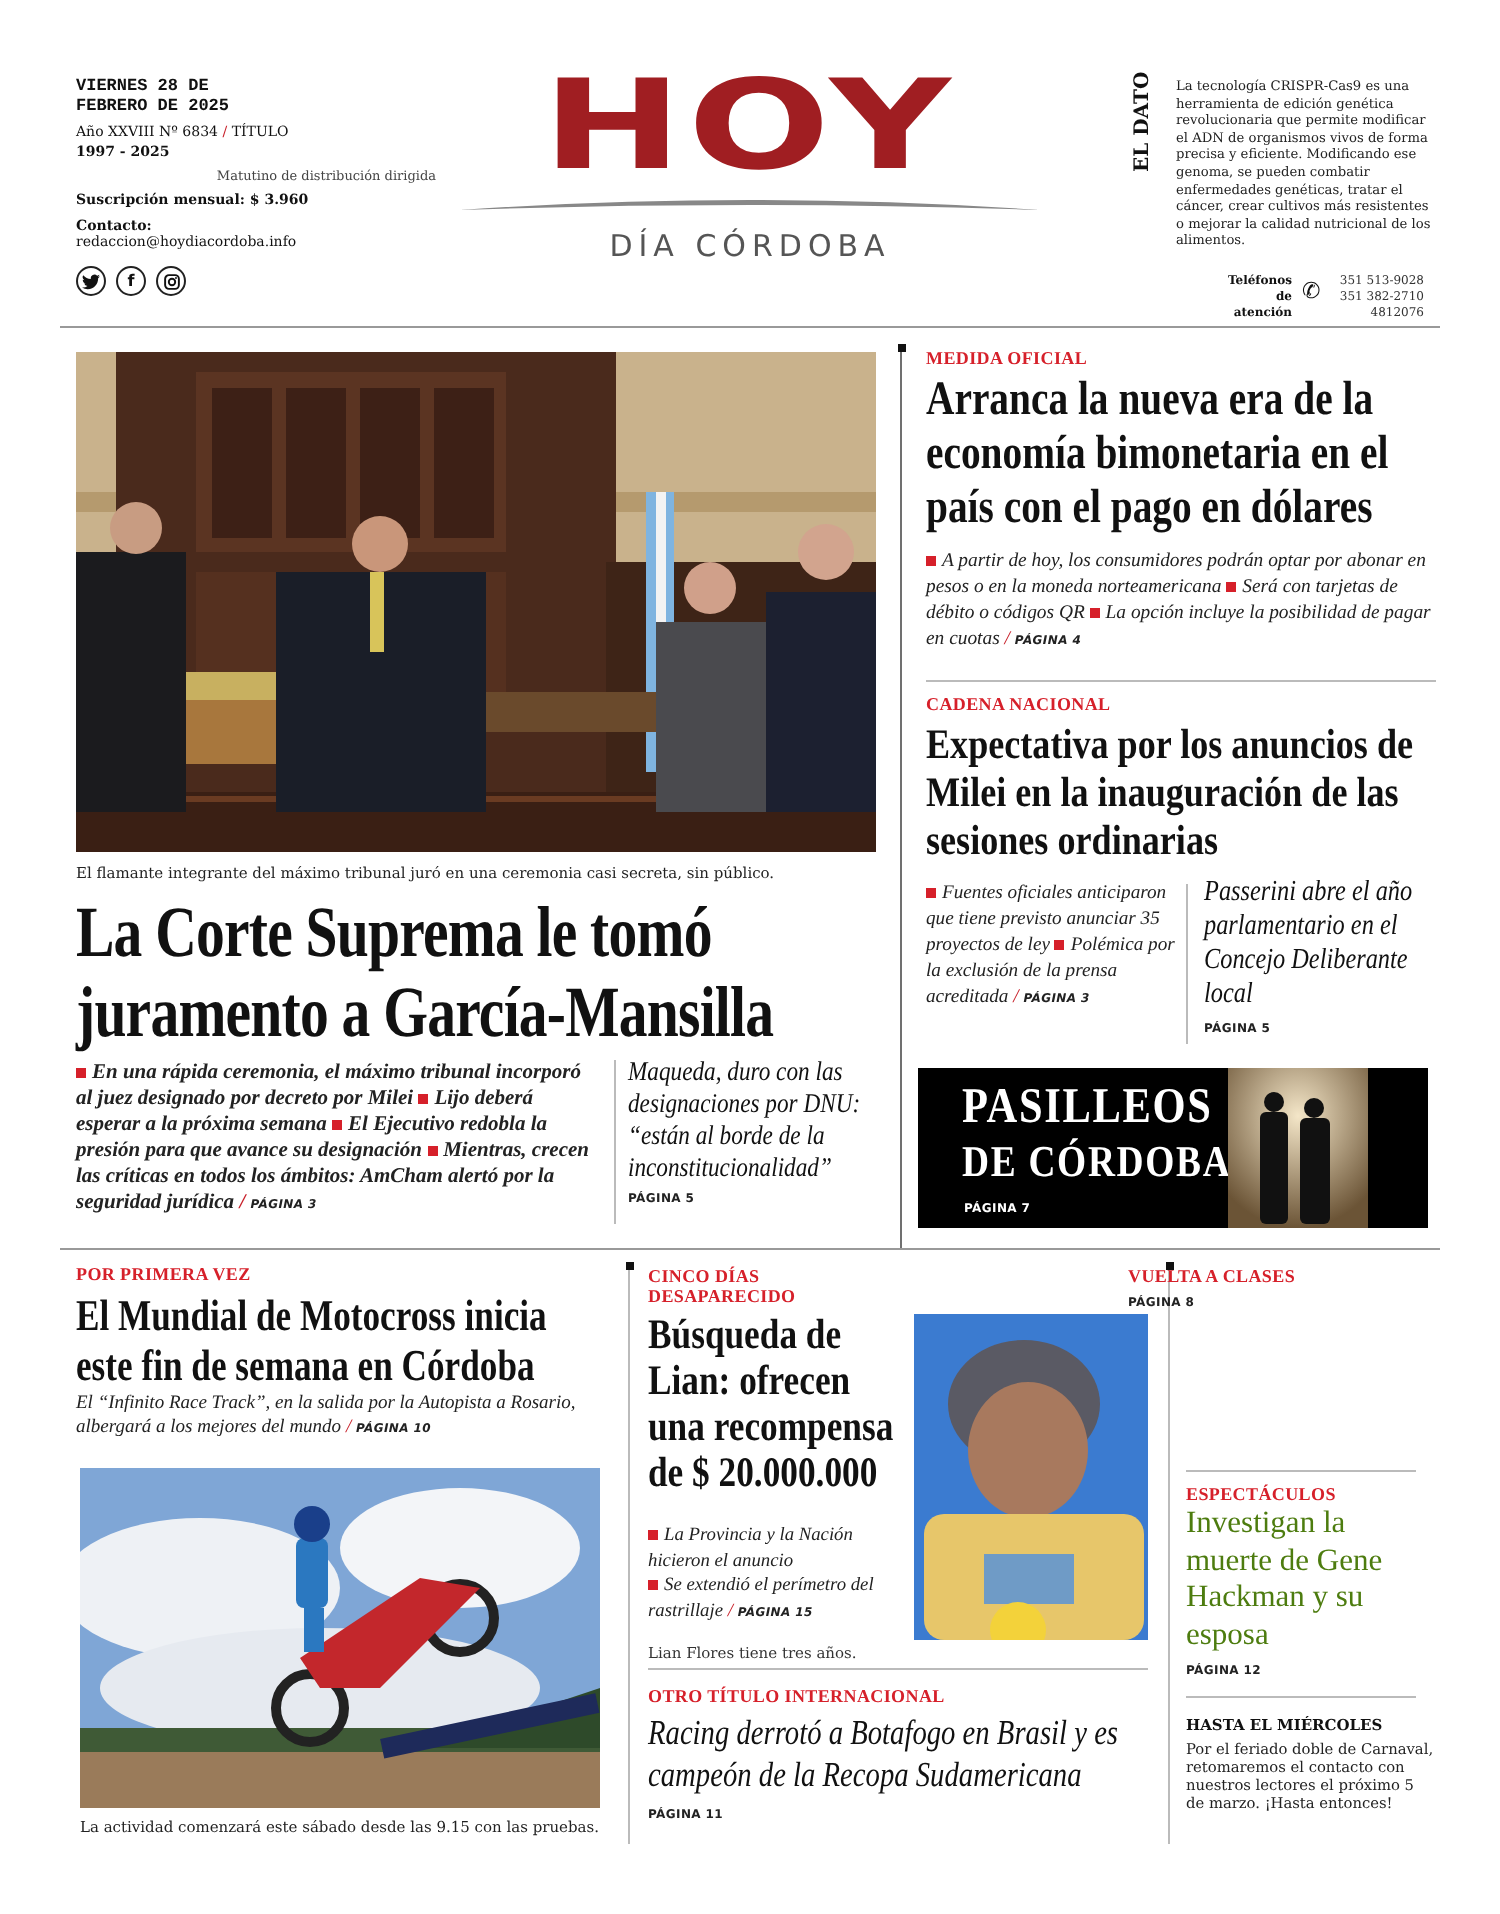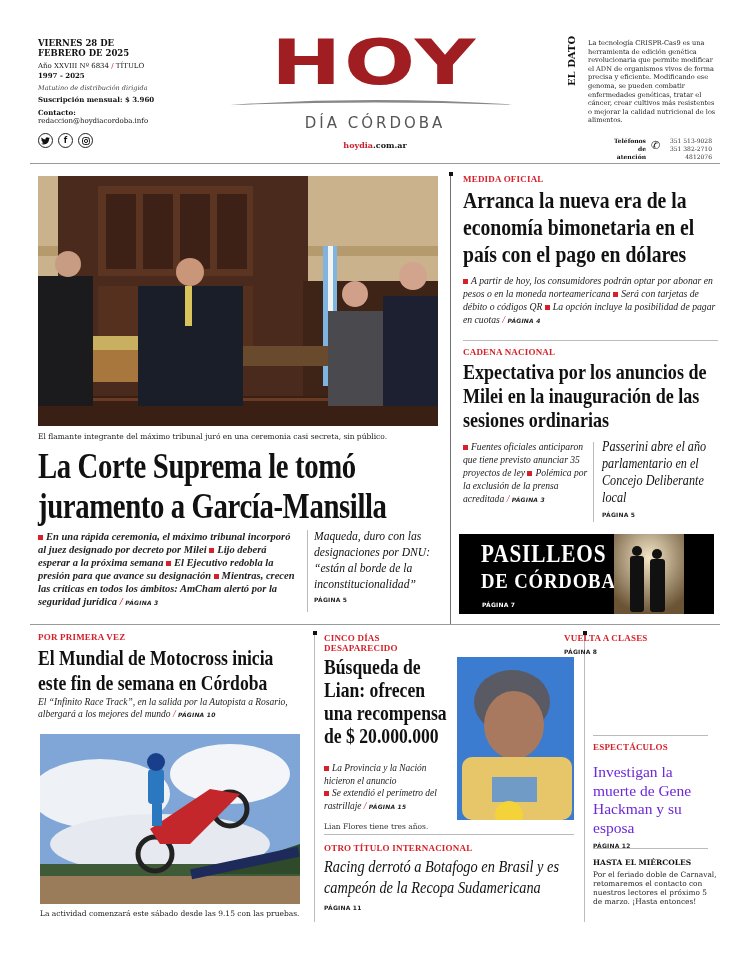--- a/index.html
+++ b/index.html
@@ -12,23 +12,23 @@
   .pagina { font-family: "DejaVu Sans", sans-serif; font-weight: bold; font-size: 6px; letter-spacing: 0.2px; color: #222; }
   .cond { font-family: "Liberation Serif", serif; font-weight: bold; transform-origin: left top; }
   .italic-sub { font-family: "Liberation Serif", serif; font-style: italic; color: #222; }
   .bullet { display: inline-block; width: 5px; height: 5px; background: #d6202a; margin: 0 3px 1px 0; vertical-align: middle; }
   .vline { position: absolute; width: 1px; background: #bbb; }
   .hline { position: absolute; height: 1px; background: #bbb; }
   .corner-dot { position: absolute; width: 4px; height: 4px; background: #111; }
 
   
   .hdr-left { left: 38px; top: 38px; width: 180px; font-family: "DejaVu Serif", serif; }
-  .hdr-date { font-size: 8.5px; font-weight: bold; line-height: 10px; }
+  .hdr-date { font-size: 8.5px; font-weight: bold; line-height: 10px; font-family: Liberation Mono, monospace; }
   .hdr-small { font-size: 7px; line-height: 9px; margin-top: 4px; }
-  .hdr-ital { font-size: 6.5px; font-style: italic; color: #444; margin-top: 4px; }
+  .hdr-ital { font-size: 6.5px; color: #444; margin-top: 4px; text-align: right; }
   .hdr-bold { font-size: 7px; font-weight: bold; margin-top: 3px; }
   .social { display: flex; gap: 5px; margin-top: 7px; }
   .social span { width: 15px; height: 15px; border: 1px solid #222; border-radius: 50%; display: flex; align-items: center; justify-content: center; font-size: 8px; font-family: "DejaVu Sans", sans-serif; font-weight: bold; }
 
   
   .logo { left: 230px; top: 34px; width: 290px; text-align: center; }
   .logo-hoy { font-family: "DejaVu Sans", sans-serif; font-weight: bold; font-size: 62px; color: #a01e22; letter-spacing: 2px; line-height: 58px; transform: scaleX(1.35); display: inline-block; }
   .logo-swoosh { width: 290px; height: 10px; margin-top: 4px; }
   .logo-dia { font-family: "DejaVu Sans", sans-serif; font-size: 15px; letter-spacing: 3px; color: #555; margin-top: 3px; }
   .logo-url { font-family: "DejaVu Serif", serif; font-weight: bold; font-size: 8px; margin-top: 8px; }
@@ -77,23 +77,20 @@
     </span>
   </div>
 </div>
 
 <div class="abs logo">
   <div class="logo-hoy">HOY</div>
   <svg class="logo-swoosh" viewBox="0 0 290 10" preserveAspectRatio="none">
     <path d="M0 8 Q145 -2 290 8 Q145 3 0 8 Z" fill="#888"></path>
   </svg>
   <div class="logo-dia">DÍA CÓRDOBA</div>
-  <div class="logo-url">
-    <span class="red">hoydia</span><span>.com.ar</span>
-  </div>
 </div>
 
 <div class="abs dato-label">
     <span>EL DATO</span>
   </div>
 <div class="abs dato-text">La tecnología CRISPR-Cas9 es una herramienta de edición genética revolucionaria que permite modificar el ADN de organismos vivos de forma precisa y eficiente. Modificando ese genoma, se pueden combatir enfermedades genéticas, tratar el cáncer, crear cultivos más resistentes o mejorar la calidad nutricional de los alimentos.</div>
 <div class="abs phones">
   <div class="lbl">
     <div>Teléfonos</div>
     <div>de atención</div>
@@ -278,20 +275,20 @@
 <div class="vline" style="left:584px;top:632px;height:290px;"></div>
 <div class="corner-dot" style="left:583px;top:631px;"></div>
 
 <div class="abs" style="left:564px;top:633px;width:125px;">
   <div class="kicker">VUELTA A CLASES</div>
   <div class="pagina" style="margin-top:5px;">PÁGINA 8</div>
 </div>
 <div class="hline" style="left:593px;top:735px;width:115px;"></div>
 <div class="abs" style="left:593px;top:742px;width:125px;">
   <div class="kicker">ESPECTÁCULOS</div>
-  <div style="font-family:'Liberation Serif',serif;font-size:15.5px;line-height:18.5px;margin-top:11px;color:#6d28d9;">Investigan la muerte de Gene Hackman y su esposa</div>
+  <div style="font-family:'Liberation Serif',serif;font-size:15.5px;line-height:18.5px;margin-top:1px;color:#4d7c0f;">Investigan la muerte de Gene Hackman y su esposa</div>
   <div class="pagina" style="margin-top:5px;">PÁGINA 12</div>
 </div>
 <div class="hline" style="left:593px;top:848px;width:115px;"></div>
 <div class="abs" style="left:593px;top:858px;width:125px;font-family:'DejaVu Serif',serif;">
   <div style="font-size:7.5px;font-weight:bold;">HASTA EL MIÉRCOLES</div>
   <div style="font-size:7.4px;line-height:9px;margin-top:3px;color:#222;">Por el feriado doble de Carnaval, retomaremos el contacto con nuestros lectores el próximo 5 de marzo. ¡Hasta entonces!</div>
 </div>
 
 </body></html>

